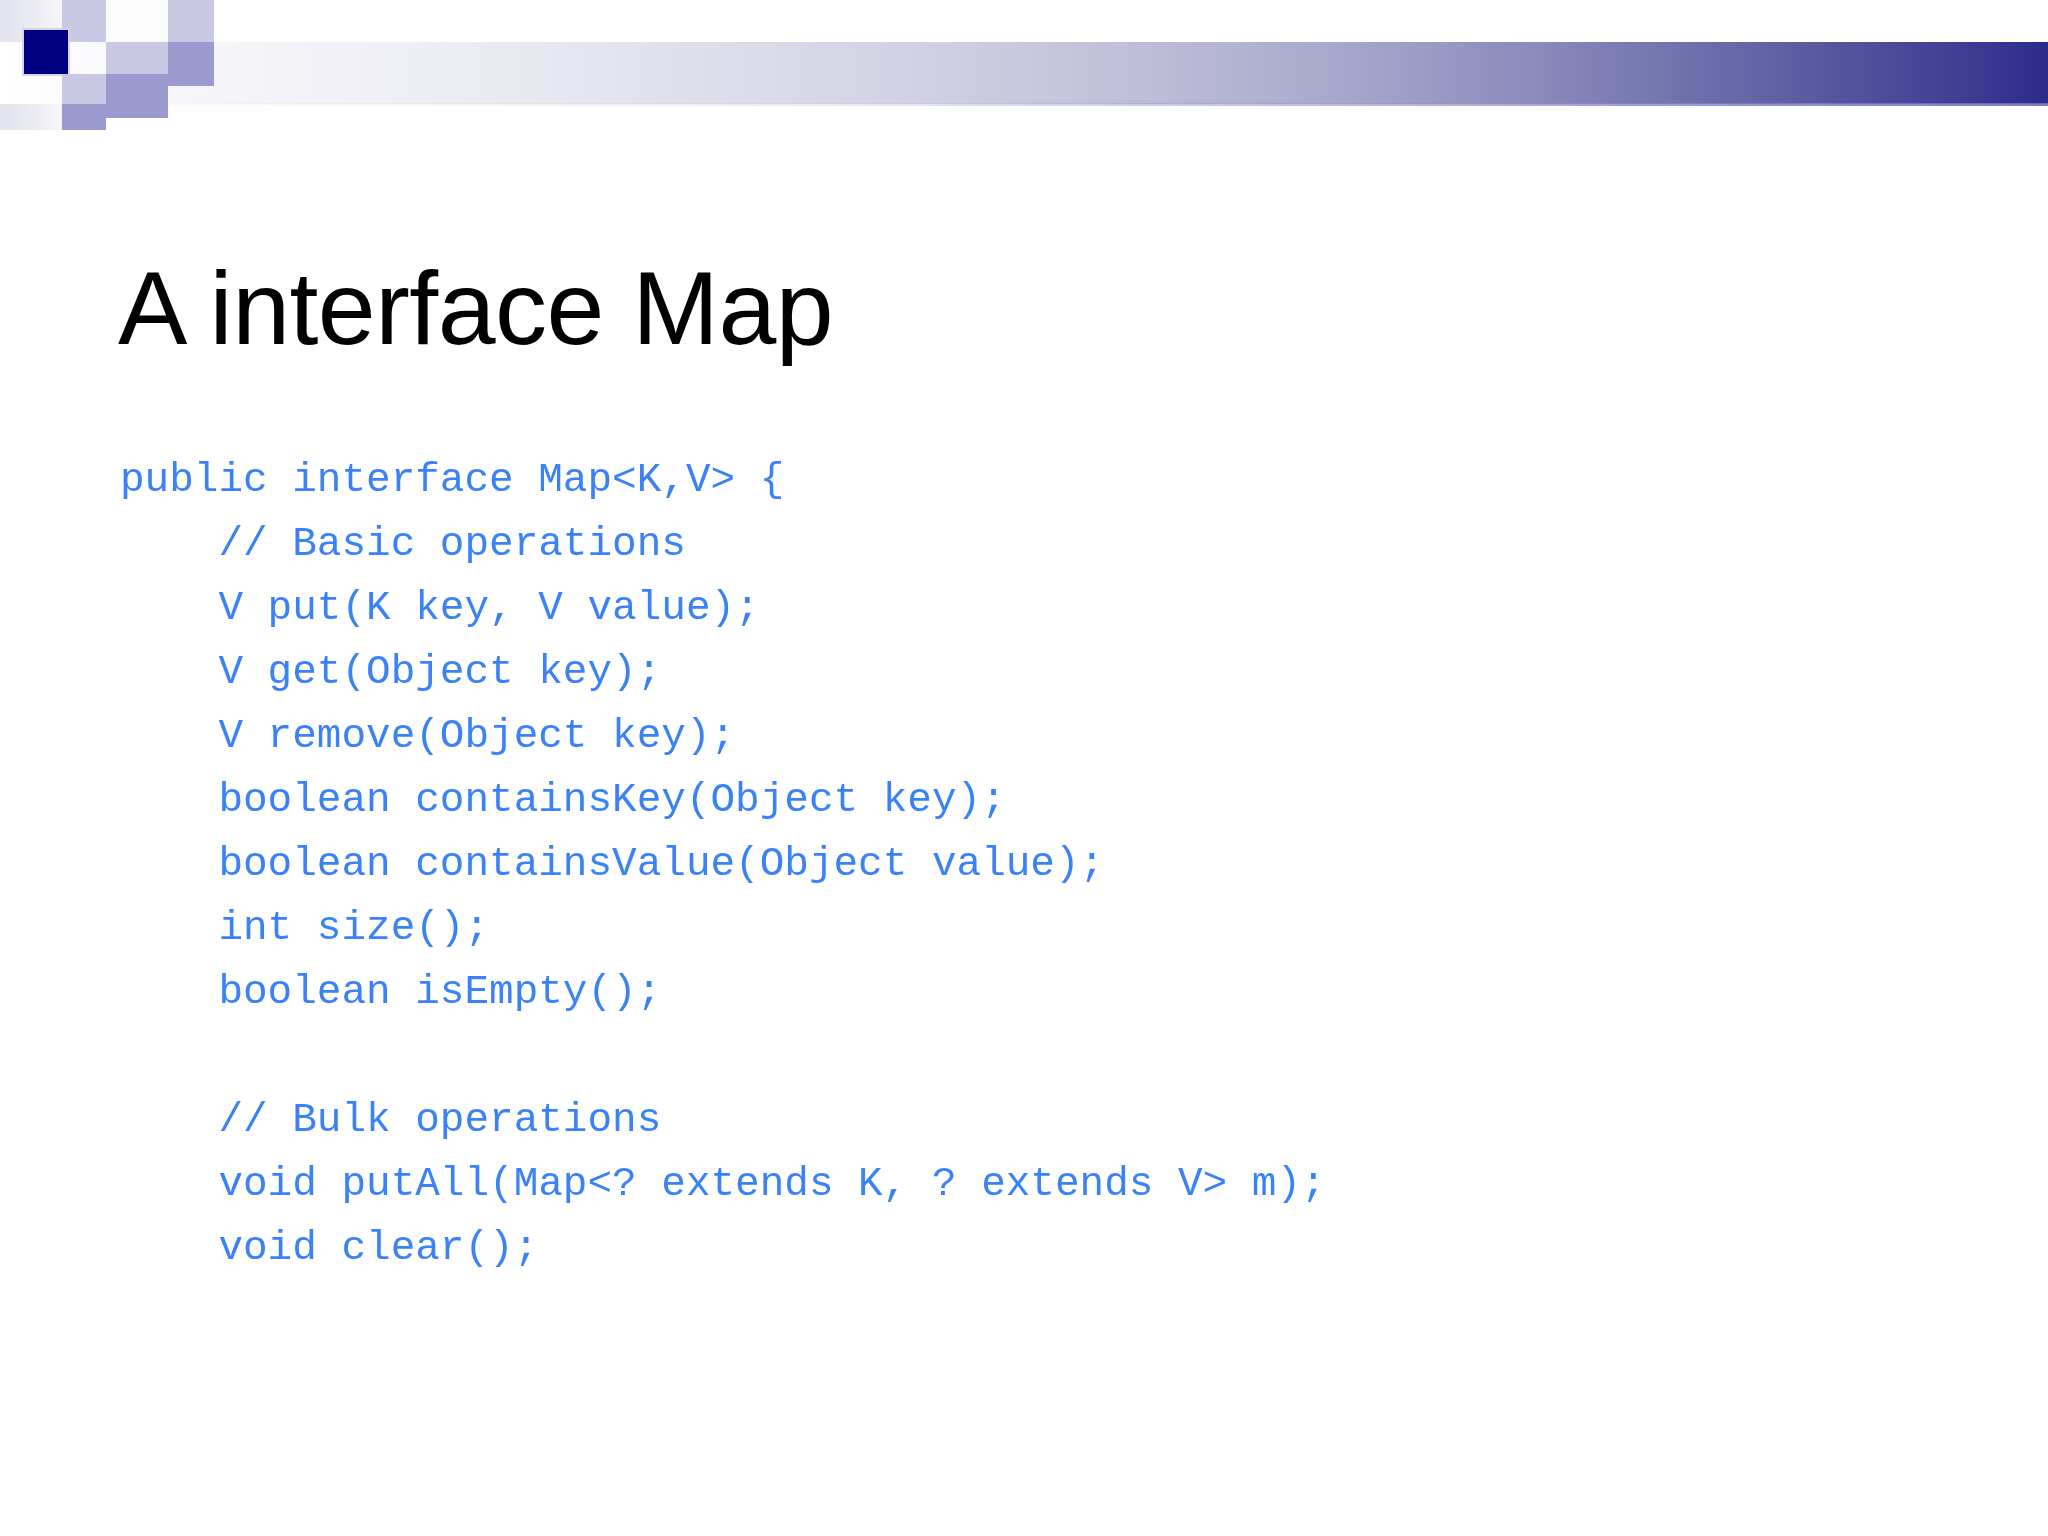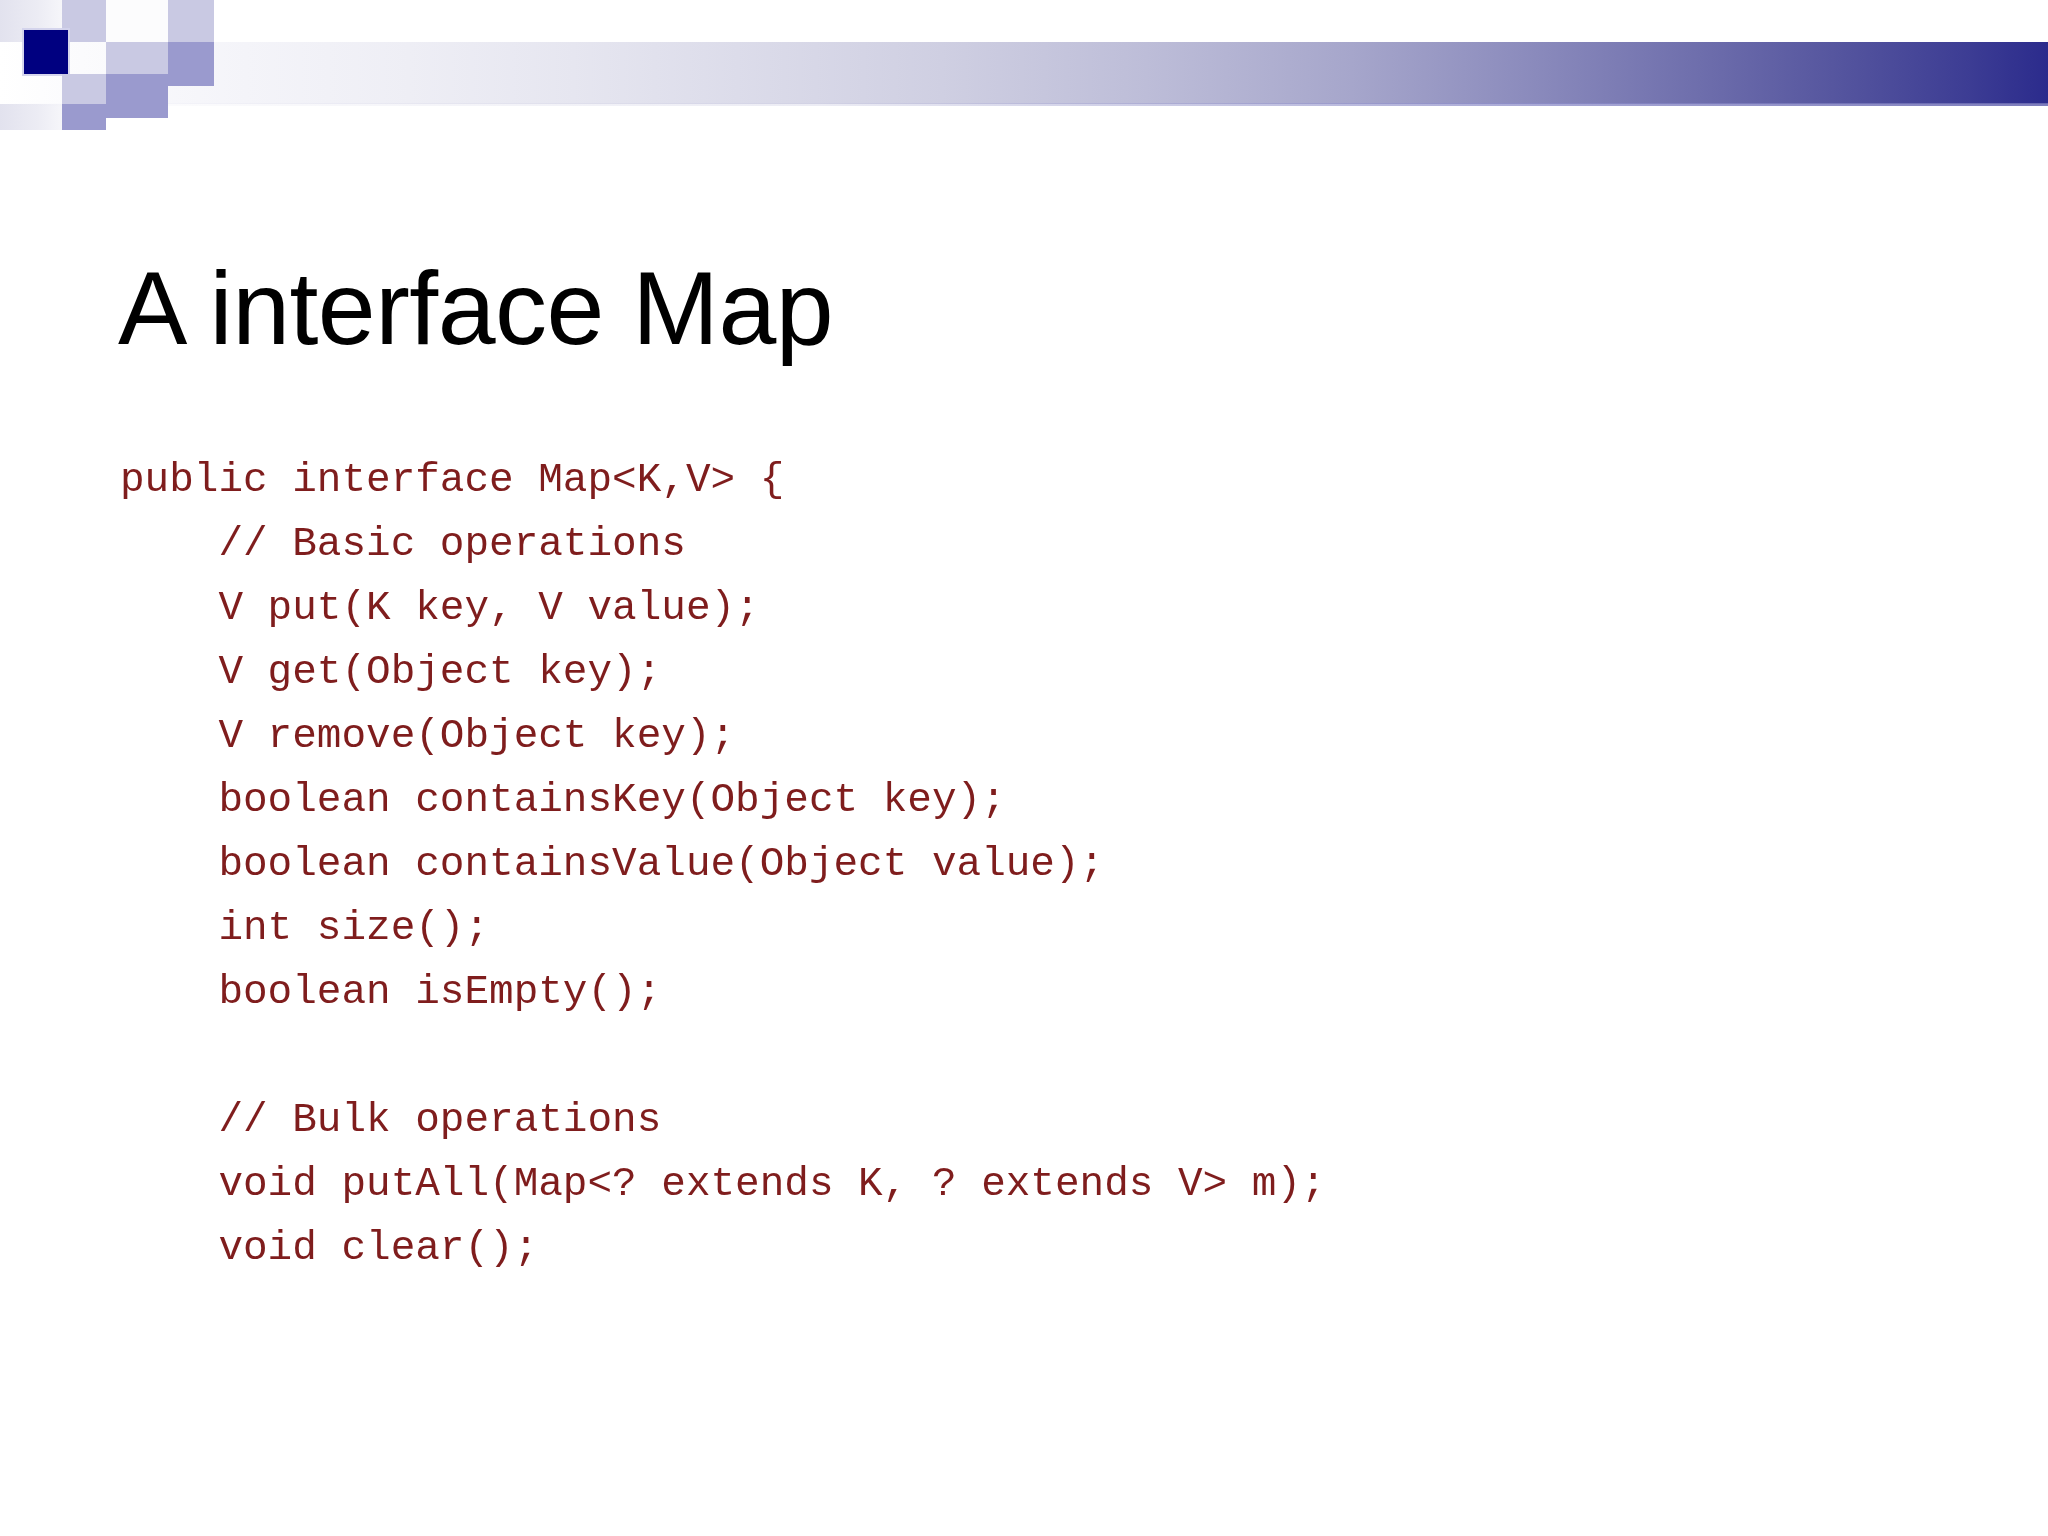--- a/index.html
+++ b/index.html
@@ -104,21 +104,21 @@
 
   
   #code {
     position: absolute;
     left: 120px;
     top: 448px;
     width: 1860px;
     font-family: "Liberation Mono", "DejaVu Sans Mono", monospace;
     font-size: 41px;
     line-height: 64px;
-    color: #7f1d1d;
+    color: #3b82f6;
     white-space: pre;
   }
   #code .line {
     white-space: pre;
     min-height: 64px;
   }
   #code .line.blank {
     height: 64px;
   }
 </style>

